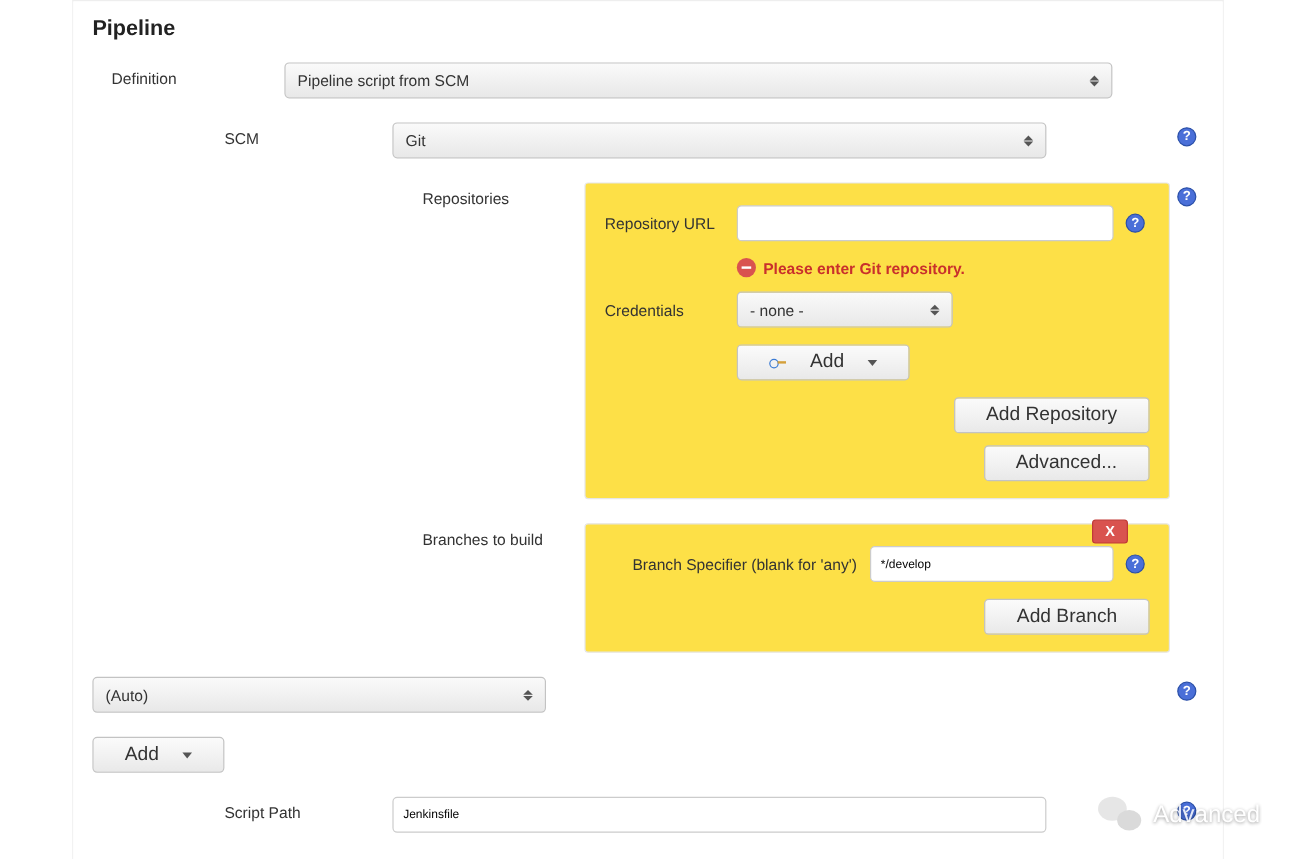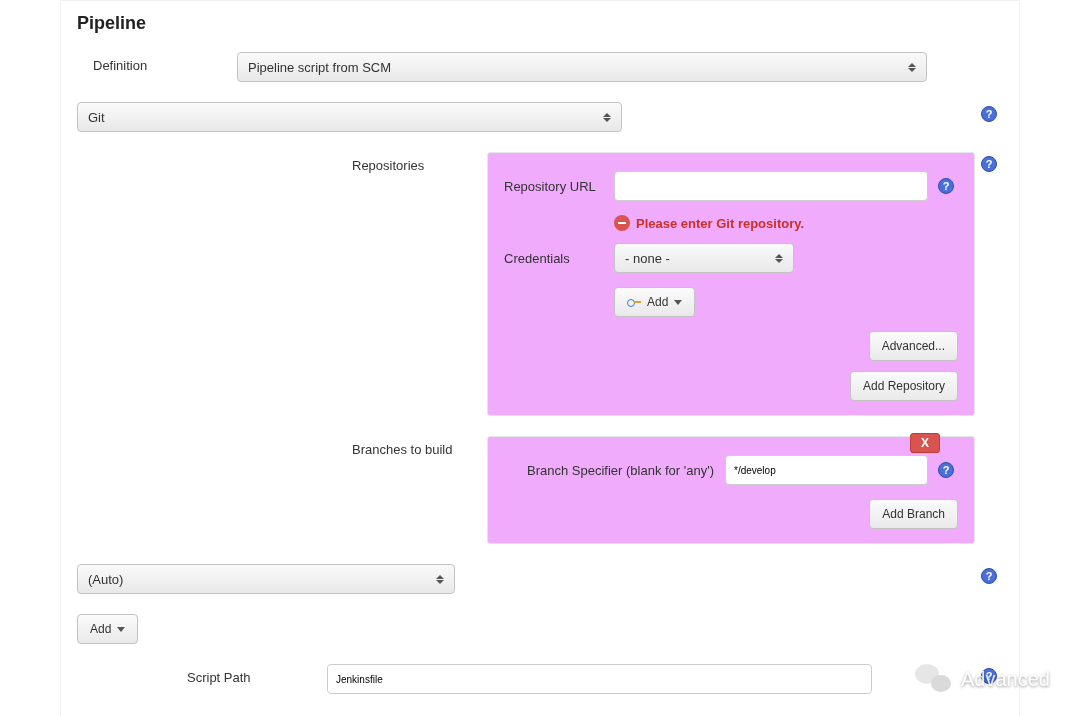--- a/index.html
+++ b/index.html
@@ -111,21 +111,21 @@
     .text-input {
       border: 1px solid #ccc;
       border-radius: 4px;
       padding: 6px 8px;
       font-size: 10px;
       width: 100%;
       height: 30px;
       background: #fff;
     }
     .nested-panel {
-      background: #f0abfc;
+      background: #fde047;
       border: 1px solid #e6e6e6;
       border-radius: 3px;
       padding: 18px 16px 14px 16px;
       flex: 1;
     }
     .inner-row {
       display: flex;
       align-items: center;
       margin-bottom: 14px;
     }
@@ -162,27 +162,27 @@
     .error-icon::before {
       content: "";
       width: 8px;
       height: 2px;
       background: #fff;
     }
     .btn {
       background: linear-gradient(#fbfbfb, #e9e9e9);
       border: 1px solid #c3c3c3;
       border-radius: 4px;
-      padding: 6px 12px;
-      font-size: 12px;
+      padding: 6px 26px;
+      font-size: 16px;
       color: #333;
       cursor: pointer;
       display: inline-flex;
       align-items: center;
-      gap: 6px;
+      gap: 20px;
       height: 30px;
     }
     .btn-row-right {
       display: flex;
       justify-content: flex-end;
       margin-top: 10px;
     }
     .caret-down {
       width: 0; height: 0;
       border-left: 4px solid transparent;
@@ -275,20 +275,21 @@
     <div class="field-col">
       <div class="select-like" style="width:690px;">
         <span>Pipeline script from SCM</span>
         <span class="select-arrows"></span>
       </div>
     </div>
     <div class="help-col"></div>
   </div>
 
   <div class="form-row">
+    <div class="label-col indent-1">SCM</div>
     <div class="field-col">
       <div class="select-like" style="width:545px;">
         <span>Git</span>
         <span class="select-arrows"></span>
       </div>
     </div>
     <div class="help-col">
       <span class="help-icon">?</span>
     </div>
   </div>
@@ -326,27 +327,27 @@
         <div class="inner-row" style="margin-left:110px;">
           <button class="btn">
             <span class="key-icon"></span>
             <span>Add</span>
             <span class="caret-down"></span>
           </button>
         </div>
 
         <div class="btn-row-right">
           <button class="btn">
-            <span>Advanced...</span>
+            <span>Add Repository</span>
           </button>
         </div>
 
         <div class="btn-row-right">
           <button class="btn">
-            <span>Add Repository</span>
+            <span>Advanced...</span>
           </button>
         </div>
 
       </div>
     </div>
     <div class="help-col">
       <span class="help-icon">?</span>
     </div>
   </div>
 

